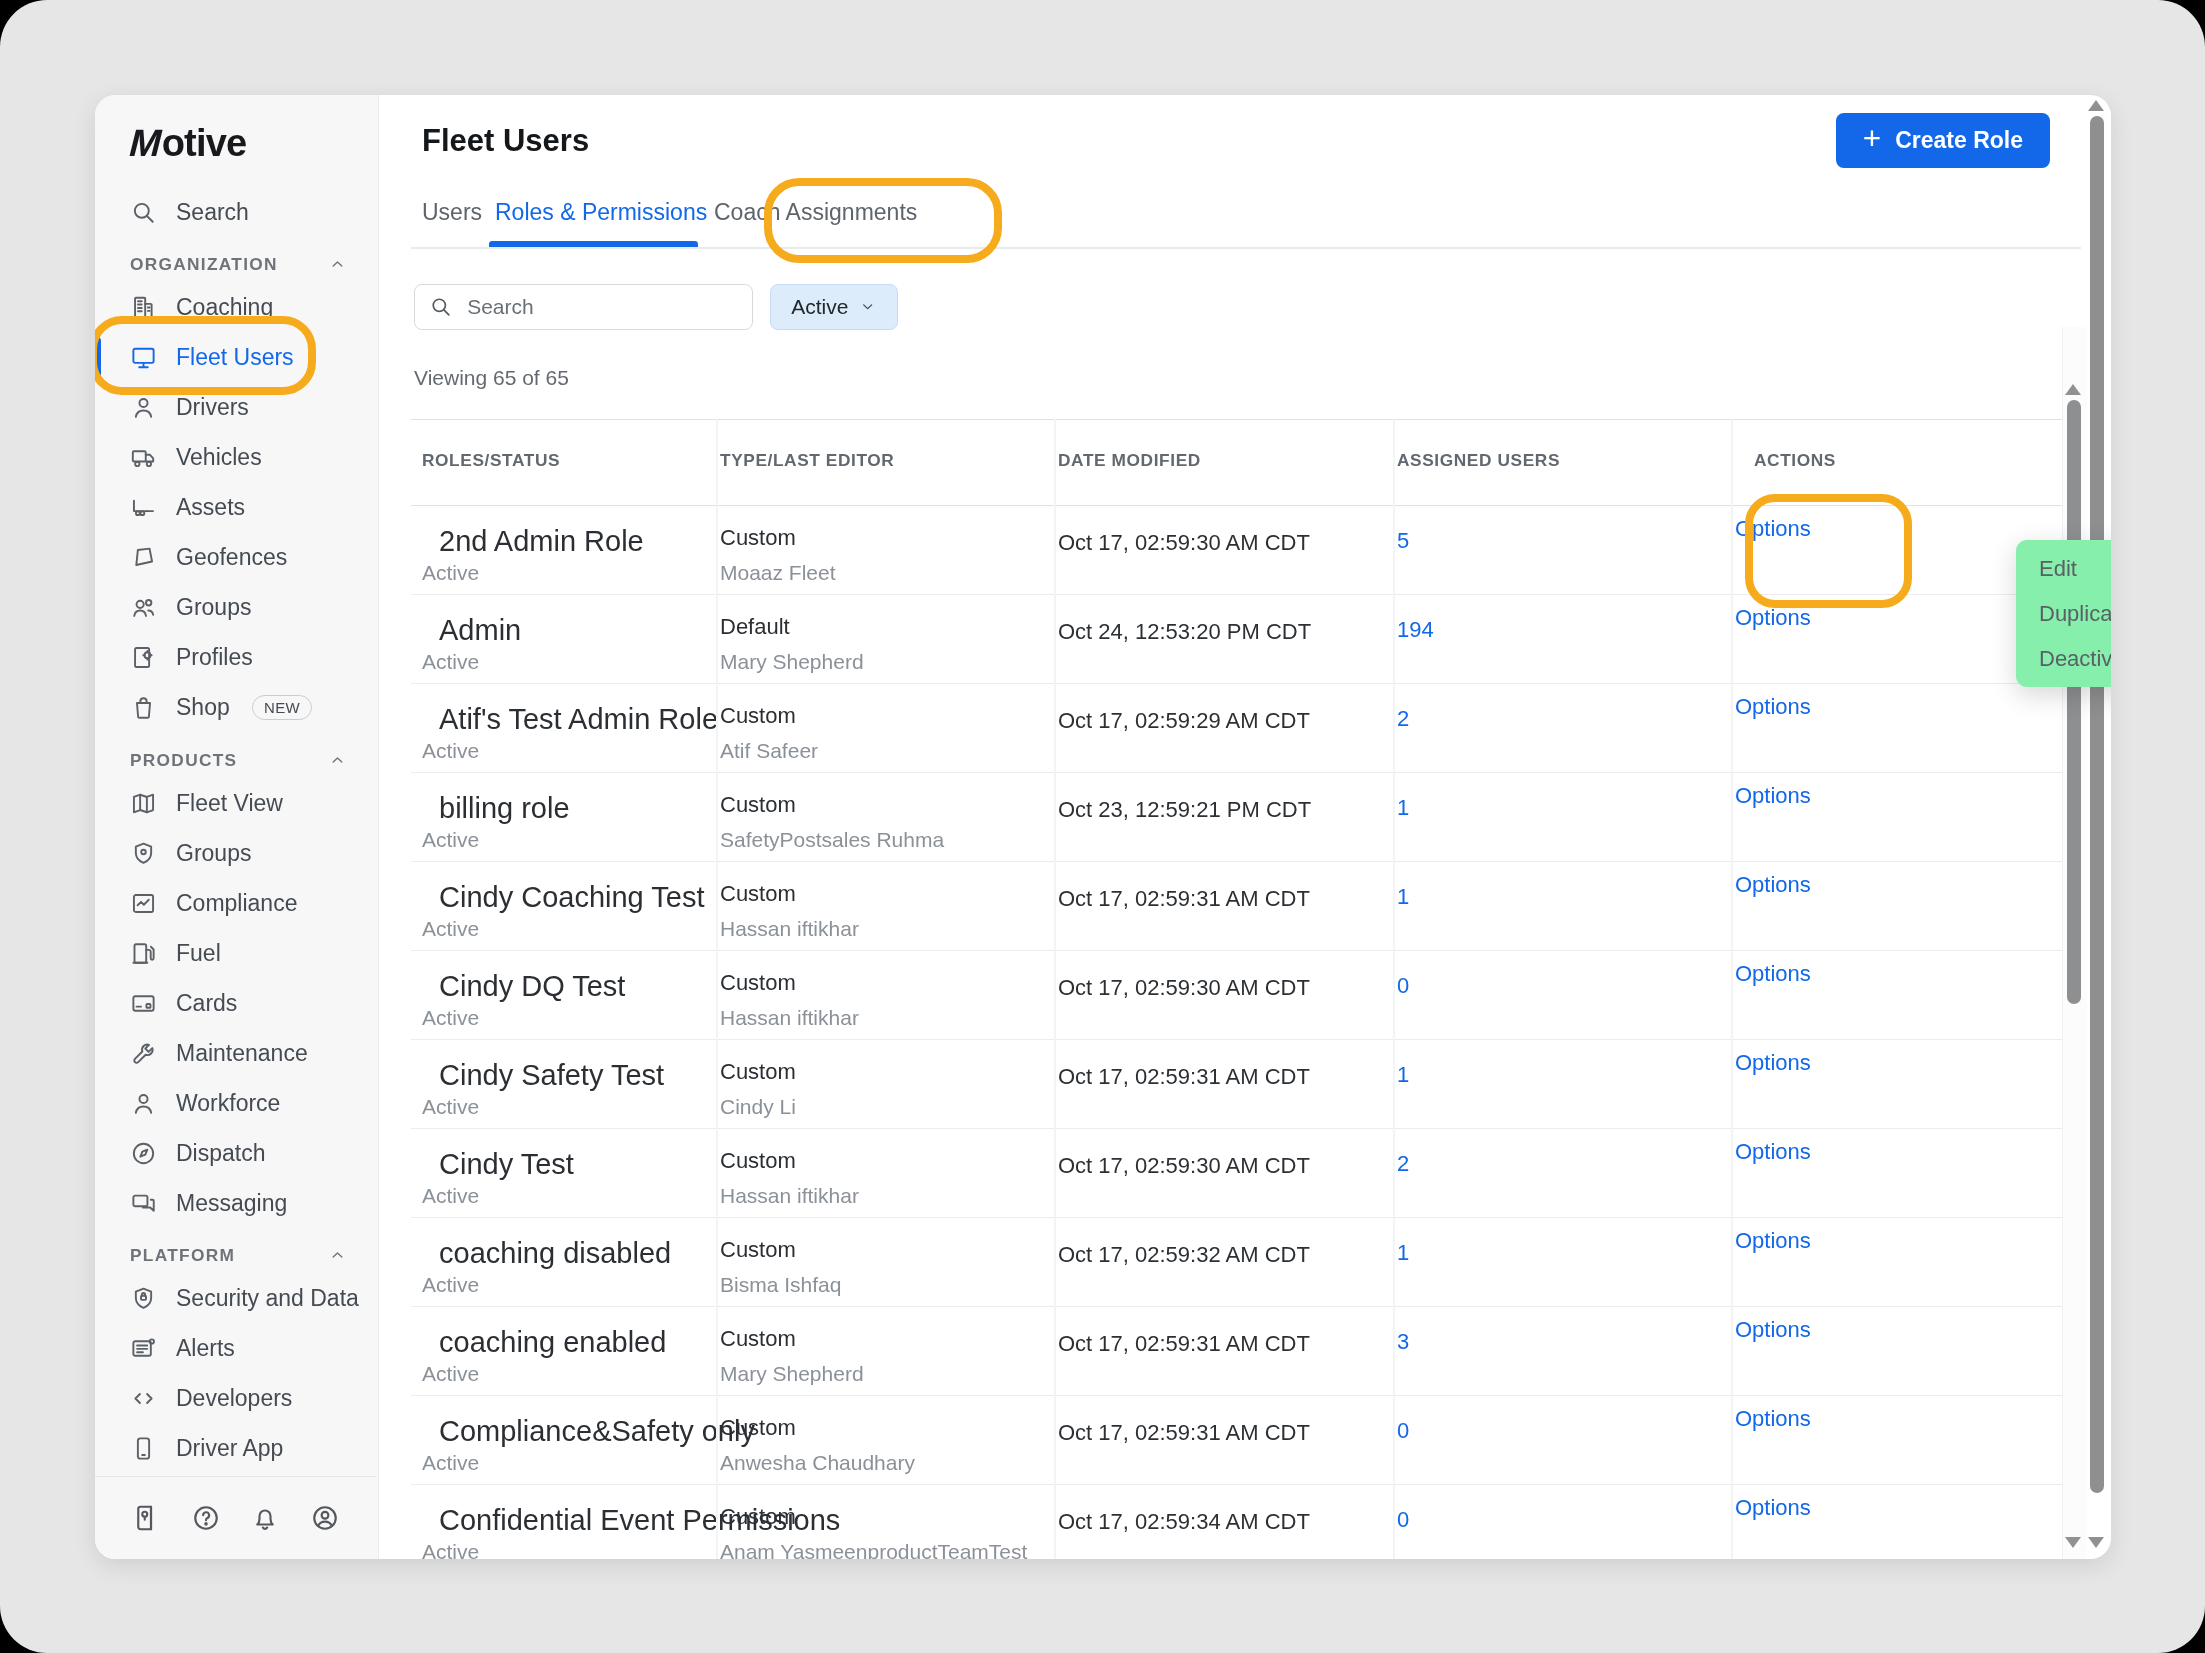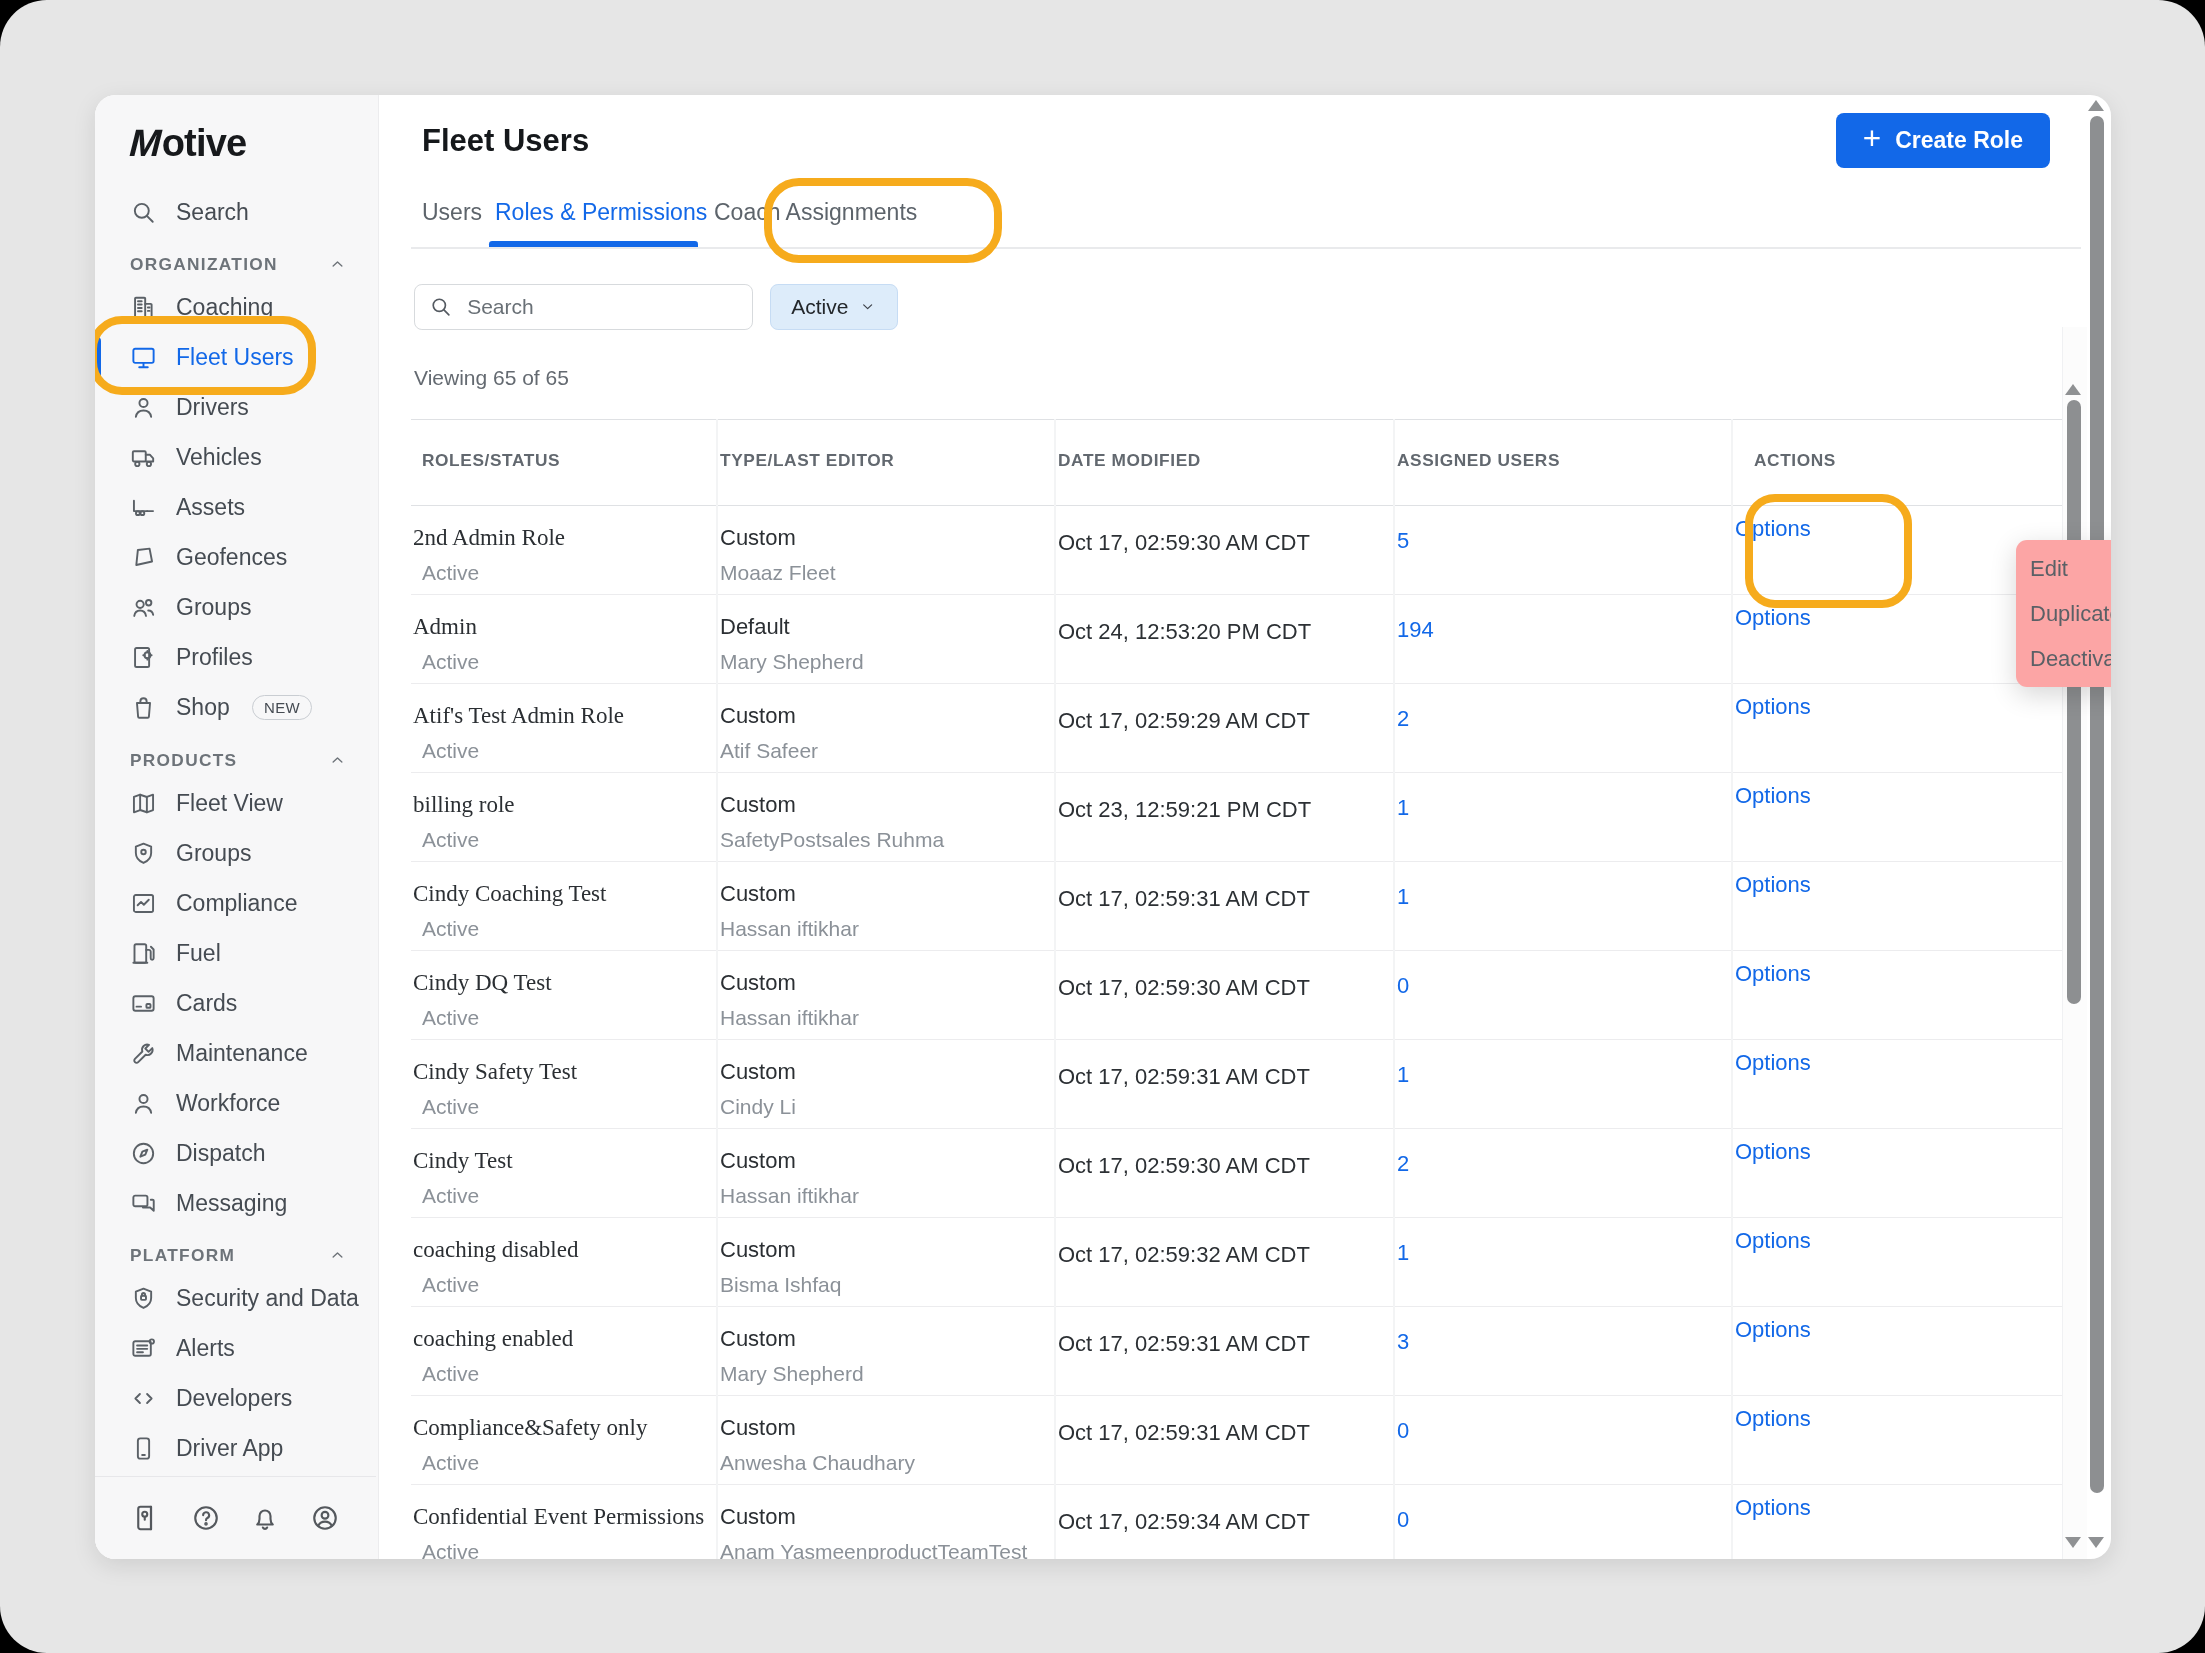--- a/index.html
+++ b/index.html
@@ -48,31 +48,31 @@
   .chip-active .lbl{font-size:21px;color:#23272b;}
   .chip-active .icn{width:17.3px;height:17.3px;color:#3c4249;}
   .viewing{position:absolute;left:35px;top:271px;font-size:21px;color:#646a71;}
   
   .table{position:absolute;left:32px;top:324px;width:1652px;height:1140px;overflow:hidden;}
   .thead{position:relative;height:87px;border-top:1.6px solid #dfe1e4;border-bottom:1.6px solid #dfe1e4;box-sizing:border-box;}
   .th{position:absolute;top:30px;font-size:17.3px;font-weight:700;letter-spacing:0.6px;color:#62686f;}
   .col-line{position:absolute;top:0;bottom:0;width:1.6px;background:#f3f4f5;}
   .row{position:relative;height:89px;border-bottom:1.6px solid #ececee;box-sizing:border-box;}
   .cell{position:absolute;white-space:nowrap;}
-  .c1a{left:2px;top:19px;font-size:23px;color:#2b2f33;font-family:Liberation Serif, serif;}
+  .c1a{left:28px;top:19px;font-size:29px;color:#2b2f33;}
   .c1b{left:11px;top:55px;font-size:21px;color:#8b9198;}
   .c2a{left:309px;top:19px;font-size:22px;color:#2b2f33;}
   .c2b{left:309px;top:55px;font-size:21px;color:#8b9198;}
   .c3{left:647px;top:23.6px;font-size:22px;color:#2c3034;}
   .c4{left:986px;top:22px;font-size:22px;color:#1268e8;cursor:pointer;}
   .c5{left:1324px;top:9.5px;font-size:22px;color:#1268e8;cursor:pointer;}
   
-  .popover{position:absolute;left:1637px;top:445px;width:169px;height:147px;background:#fca5a5;border-radius:11px;
+  .popover{position:absolute;left:1637px;top:445px;width:169px;height:147px;background:#86efac;border-radius:11px;
     box-shadow:0 7.9px 27px rgba(0,0,0,.16);z-index:40;display:flex;flex-direction:column;justify-content:center;gap:19px;
-    padding-left:14px;box-sizing:border-box;}
+    padding-left:23px;box-sizing:border-box;}
   .popover .mi{font-size:22px;color:#5a6066;cursor:pointer;}
   
   .ring{position:absolute;border:8.7px solid #f6ab1c;pointer-events:none;z-index:60;}
   .ring1{left:-6.3px;top:221px;width:211px;height:63px;border-radius:33px;}
   .ring2{left:385px;top:83px;width:222px;height:69px;border-radius:35px;}
   .ring3{left:1619px;top:399px;width:151px;height:98px;border-radius:30px;}
   
   .inner-gutter{position:absolute;left:1967px;top:232px;bottom:0;width:23.6px;background:#fcfcfc;border-left:1.6px solid #f0f1f3;z-index:30;}
   .sb-thumb{position:absolute;background:#8d8f91;border-radius:7px;width:14px;}
   .arrow-up{width:0;height:0;border-left:8.7px solid transparent;border-right:8.7px solid transparent;border-bottom:11px solid #8f9193;position:absolute;}

